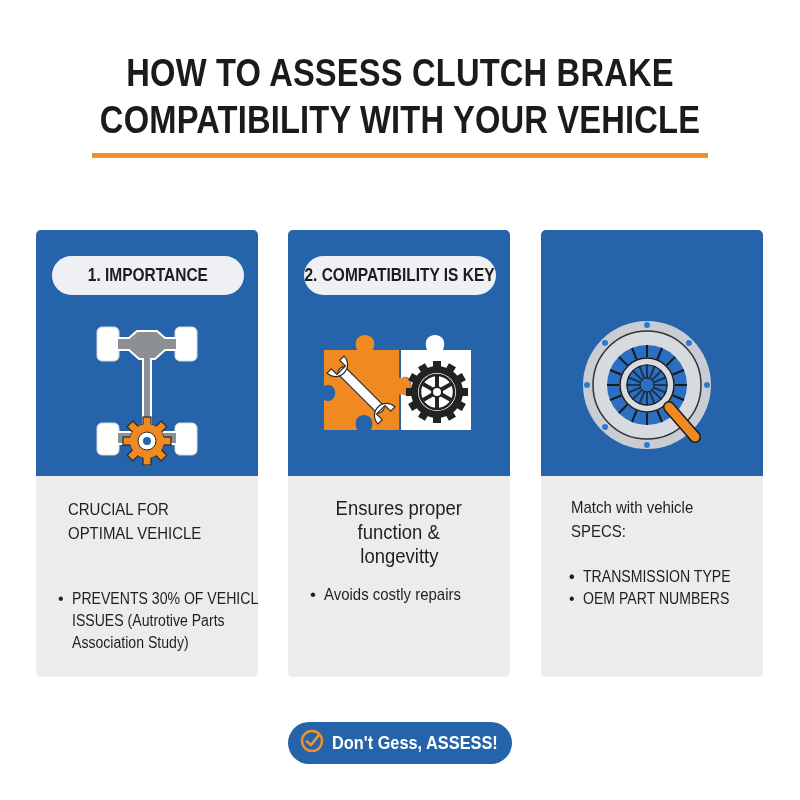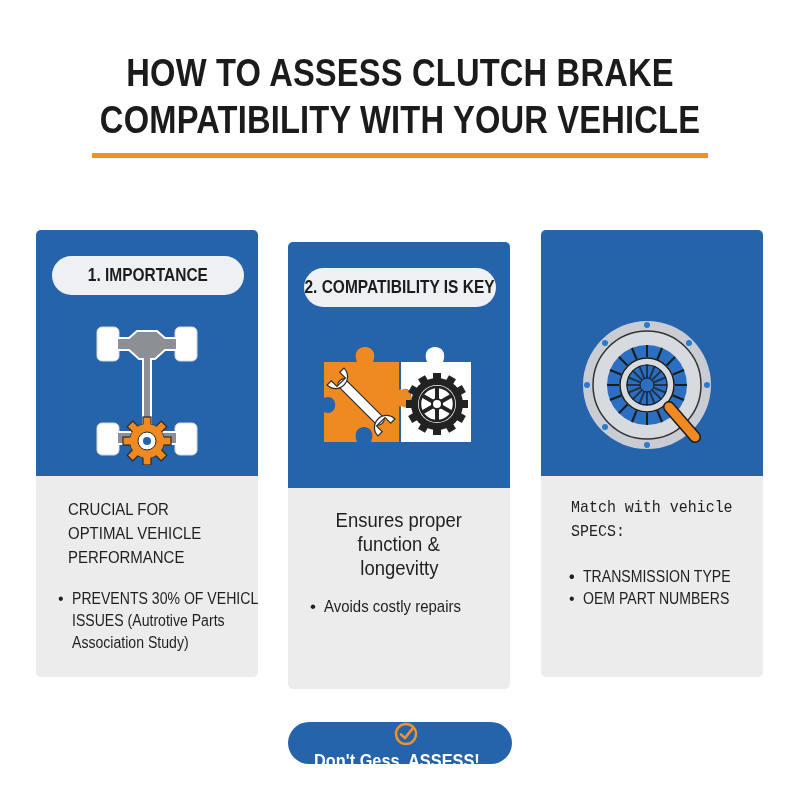--- a/index.html
+++ b/index.html
@@ -40,30 +40,30 @@
     position: absolute; left: 0; top: 246px; width: 100%; height: 201px;
     padding: 20px 28px 0 14px;
   }
   .narrow { display: inline-block; transform: scaleX(0.88); transform-origin: left top; white-space: nowrap; }
   .narrow-c { display: inline-block; transform: scaleX(0.88); transform-origin: center top; white-space: nowrap; }
 
   .c1 .body-lead { position: absolute; left: 32px; top: 22px; font-weight: normal; font-size: 17px; line-height: 24px; }
   .c1 .bullet { position: absolute; left: 22px; top: 112px; font-weight: normal; font-size: 16px; line-height: 22px; }
   .c2 .body-lead { position: absolute; left: 0; width: 100%; top: 20px; text-align: center; font-weight: normal; font-size: 21px; line-height: 24px; }
   .c2 .bullet { position: absolute; left: 22px; top: 108px; font-weight: normal; font-size: 17px; line-height: 22px; }
-  .c3 .body-lead { position: absolute; left: 30px; top: 20px; font-weight: normal; font-size: 17px; line-height: 24px; font-family: Liberation Mono, monospace; }
+  .c3 .body-lead { position: absolute; left: 30px; top: 20px; font-weight: normal; font-size: 17px; line-height: 24px; }
   .c3 .bullets { position: absolute; left: 28px; top: 90px; font-weight: normal; font-size: 16px; line-height: 22px; }
 
   .bl { position: relative; padding-left: 14px; }
   .bl .dot { position: absolute; left: 0; top: 0; }
 
   .cta {
     position: absolute; left: 288px; top: 722px; width: 224px; height: 42px;
     border-radius: 21px; background: #2563ab;
-    display: flex; align-items: center; padding-left: 12px; flex-direction: column;
+    display: flex; align-items: center; padding-left: 12px;
   }
   .cta-label {
     color: #ffffff; font-weight: bold; font-size: 19px; white-space: nowrap;
     display: inline-block; transform: scaleX(0.86); transform-origin: left center; margin-left: 8px;
   }
 </style>
 </head>
 <body>
 
 <div class="title">
@@ -105,32 +105,31 @@
           <circle r="9" fill="#fff" stroke="#2b2b2b" stroke-width="1"></circle>
           <circle r="4" fill="#2563ab"></circle>
         </g>
       </svg>
     </div>
   </div>
   <div class="card-body">
     <div class="body-lead">
       <div><span class="narrow">CRUCIAL FOR</span></div>
       <div><span class="narrow">OPTIMAL VEHICLE</span></div>
-      <div><span class="narrow">PERFORMANCE</span></div>
     </div>
     <div class="bullet bl">
       <span class="dot">•</span>
       <div><span class="narrow">PREVENTS 30% OF VEHICLE</span></div>
       <div><span class="narrow">ISSUES (Autrotive Parts</span></div>
       <div><span class="narrow">Association Study)</span></div>
     </div>
   </div>
 </div>
 
-<div class="card c2" style="left:288px;margin-top:12px;">
+<div class="card c2" style="left:288px;">
   <div class="card-top">
     <div class="card-pill">
       <span>2. COMPATIBILITY IS KEY</span>
     </div>
     <div class="card-icon">
       <svg width="160" height="120" viewBox="0 0 160 120">
 
         <path d="M5 20 H38 C30 0 62 0 54 20 H80 V48 C96 40 96 72 80 64 V100 H52 C60 80 30 80 38 100 H5 V70 C20 76 20 50 5 56 Z" fill="#ef8a22"></path>
 
         <path d="M82 20 H108 C100 0 132 0 124 20 H152 V100 H82 V64 C96 72 96 40 82 48 Z" fill="#fff"></path>

